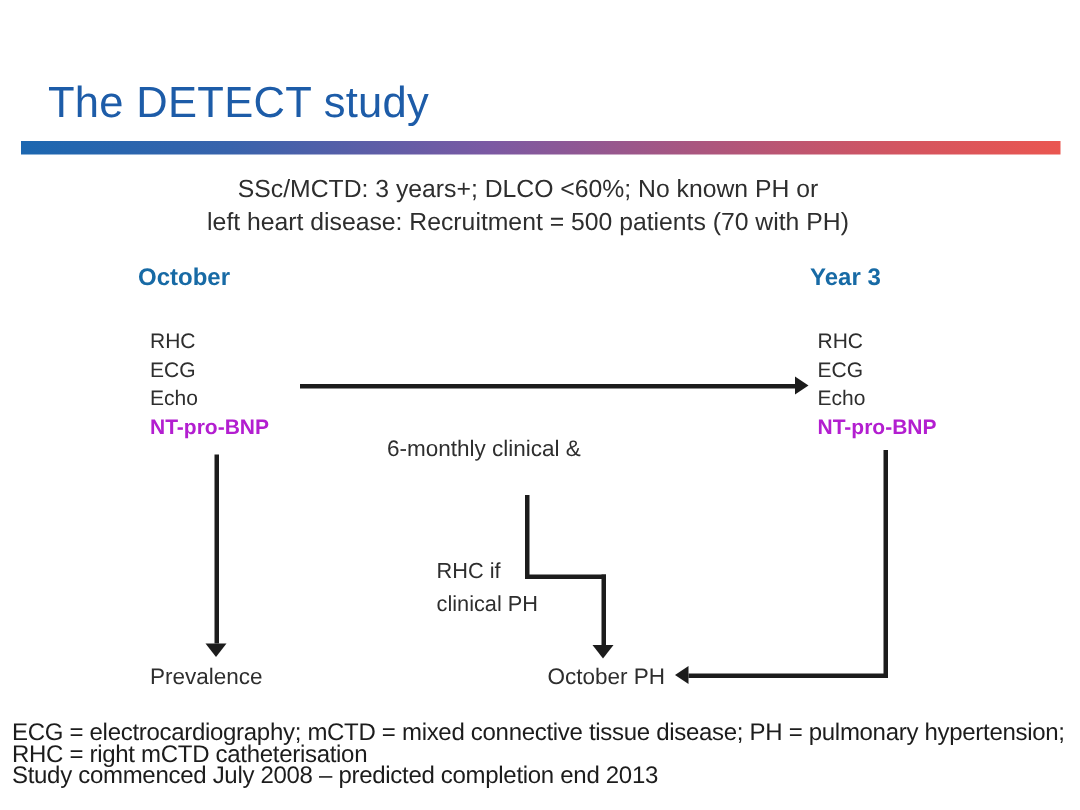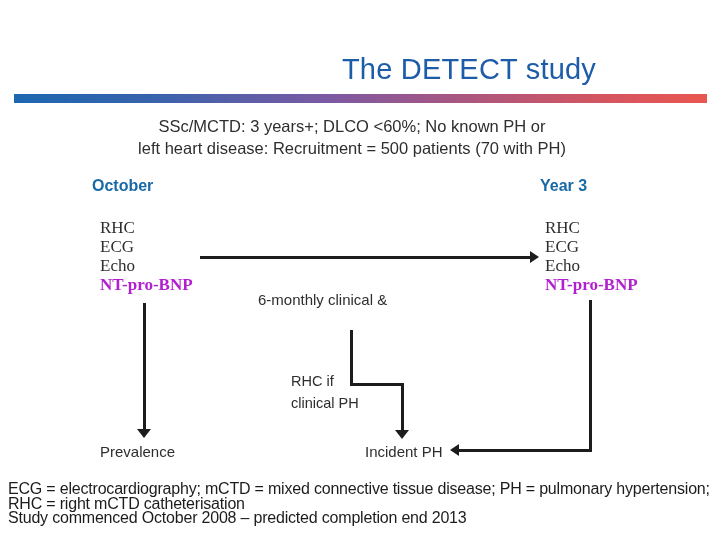--- a/index.html
+++ b/index.html
@@ -1,35 +1,35 @@
 <!DOCTYPE html>
 <html><head>
 <meta charset="utf-8">
 <style>
   html,body { margin:0; padding:0; background:#fff; }
   .slide {
     position:relative; width:720px; height:540px; background:#ffffff;
     font-family:"Liberation Sans", sans-serif; overflow:hidden;
   }
   .title {
-    position:absolute; top:53px; left:0; width:596px; text-align:right;
-    font-size:29px; font-weight:400; color:#1d5ca8; letter-spacing:0.2px;
+    position:absolute; top:53px; left:0; width:596px; text-align:left;
+    font-size:29px; font-weight:400; color:#1d5ca8; letter-spacing:0.2px;padding-left:32px;
   }
   .gradient-bar {
     position:absolute; left:14px; top:94px; width:693px; height:9px;
     background:linear-gradient(90deg,#1c67b0 0%,#3863ac 20%,#7b59a3 45%,#aa567f 65%,#d45560 85%,#ea5650 100%);
   }
   .intro {
     position:absolute; top:116px; left:-8px; width:720px; text-align:center;
     font-size:16.5px; line-height:21.5px; color:#2e2e2e;
   }
   .section-label { position:absolute; font-size:16px; font-weight:bold; color:#176aa5; }
   .label-baseline { left:92px; top:177px; }
   .label-year3 { left:540px; top:177px; }
-  .test-col { position:absolute; font-size:17px; line-height:19px; color:#2e2e2e;font-family:Liberation Serif, serif; }
+  .test-col { position:absolute; font-size:14px; line-height:19px; color:#2e2e2e; }
   .col-baseline { left:100px; top:218px; }
   .col-year3 { left:545px; top:218px; }
   .biomarker { font-weight:bold; color:#b31ed0; }
   .note { position:absolute; color:#2e2e2e; }
   .assessment-note { left:258px; top:290px; font-size:15px; line-height:20px; }
   .rhc-note { left:291px; top:371px; font-size:14.5px; line-height:21.5px; }
   .result-label { position:absolute; font-size:15px; color:#2e2e2e; }
   .prevalence { left:100px; top:443px; }
   .incident { left:365px; top:443px; }
   .line { position:absolute; background:#1c1c1c; }
@@ -107,21 +107,21 @@
   </div>
 
   <div class="line prev-shaft"></div>
   <div class="tri prev-head"></div>
 
   <div class="line inc-v"></div>
   <div class="line inc-h"></div>
   <div class="tri inc-head"></div>
 
   <div class="result-label prevalence">Prevalence</div>
-  <div class="result-label incident">Incident PH</div>
+  <div class="result-label incident">October PH</div>
 
   <div class="footnotes">
     <div>ECG = electrocardiography; mCTD = mixed connective tissue disease; PH = pulmonary hypertension;</div>
     <div>RHC = right mCTD catheterisation</div>
-    <div>Study commenced October 2008 – predicted completion end 2013</div>
+    <div>Study commenced July 2008 – predicted completion end 2013</div>
   </div>
 
 </div>
 
 </body></html>

